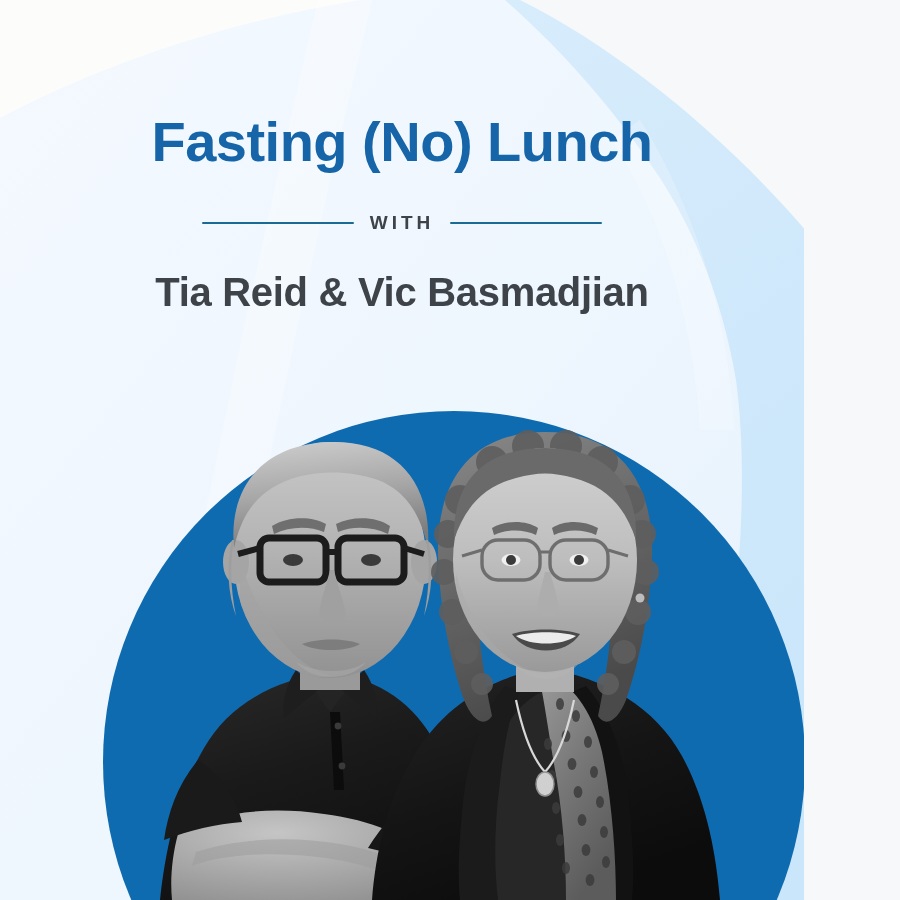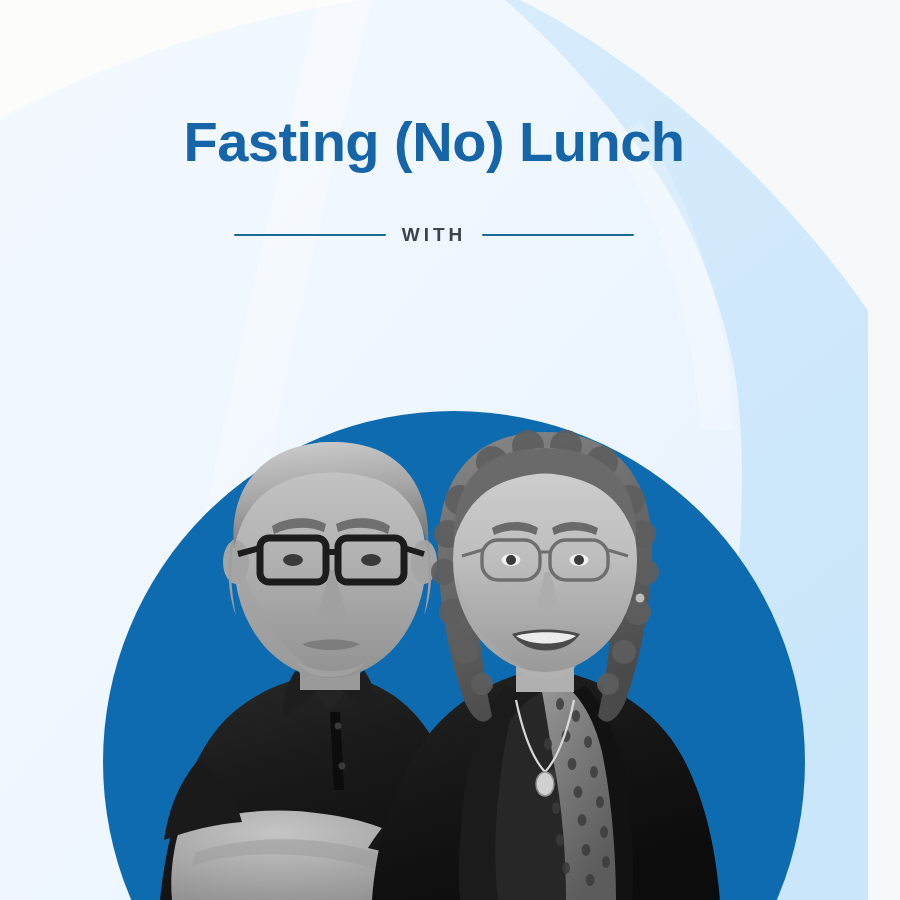--- a/index.html
+++ b/index.html
@@ -4,21 +4,21 @@
 <style>
   * { margin:0; padding:0; box-sizing:border-box; }
   html, body {
     width: 900px; height: 900px;
     font-family: "Liberation Sans", sans-serif;
     overflow: hidden;
     background: #f7f8fa;
   }
   #promo-card {
     position: relative;
-    width: 868px; height: 900px;
+    width: 804px; height: 900px;
     overflow: hidden;
     background: #fde047;
   }
   
   .bg-layer { position:absolute; inset:0; width:900px; height:900px; }
 
   
   .content {
     position:absolute; inset:0;
     display:flex; flex-direction:column; align-items:center;
@@ -33,21 +33,21 @@
     text-align:center;
     font-size: 56px;
     line-height: 1.08;
     font-weight: 700;
     letter-spacing: -0.5px;
     color: #1565a8;
     text-rendering: optimizeLegibility;
   }
 
   .with-row {
-    margin-top: 52px;
+    margin-top: 40px;
     display:flex; align-items:center; justify-content:center;
     width: 400px;
     gap: 16px;
   }
   .with-rule {
     height: 2px;
     flex: 1 1 auto;
     background: #1b6a96;
     border-radius: 2px;
   }
@@ -357,15 +357,16 @@
     <h1 class="title">
       <span style="display: block;">Fasting (No) Lunch</span>
     </h1>
 
     <div class="with-row">
       <span class="with-rule"></span>
       <span class="with-label">WITH</span>
       <span class="with-rule"></span>
     </div>
 
+    <div class="presenters">Tia Reid &amp; Vic Basmadjian</div>
   </div>
 
 </div>
 
 </body></html>

